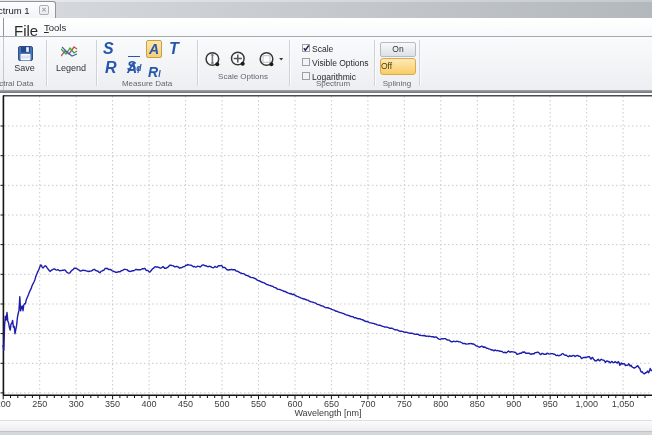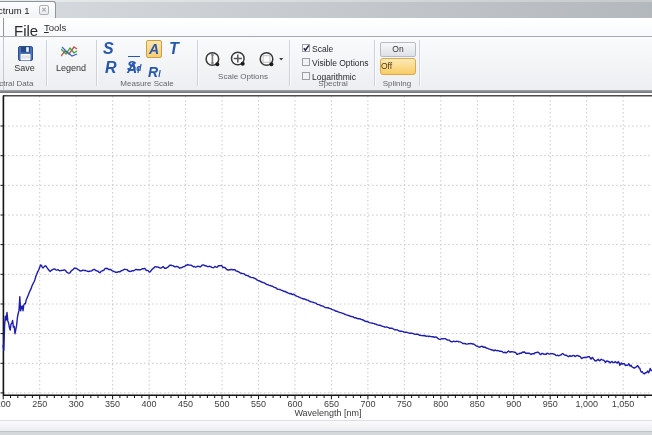--- a/index.html
+++ b/index.html
@@ -28,23 +28,23 @@
 <div class="abs" style="left:3px;top:36px;width:1px;height:54px;background:#c3c8cd"></div>
 
 <div class="sep" style="left:46px"></div>
 <div class="sep" style="left:96px"></div>
 <div class="sep" style="left:197px"></div>
 <div class="sep" style="left:289px"></div>
 <div class="sep" style="left:374px"></div>
 <div class="sep" style="left:419px"></div>
 
 <div class="glabel" style="left:-15px;top:79px">Spectral Data</div>
-<div class="glabel" style="left:104px;top:79px;width:86px">Measure Scale</div>
+<div class="glabel" style="left:104px;top:79px;width:86px">Measure Data</div>
 <div class="glabel" style="left:200px;top:72px;width:86px">Scale Options</div>
-<div class="glabel" style="left:290px;top:79px;width:86px">Spectral</div>
+<div class="glabel" style="left:290px;top:79px;width:86px">Spectrum</div>
 <div class="glabel" style="left:376px;top:79px;width:42px">Splining</div>
 
 <svg class="abs" style="left:18px;top:46px" width="15" height="15" viewBox="0 0 15 15">
  <rect x="0.5" y="0.5" width="14" height="14" rx="1.5" fill="#4a72b8" stroke="#2d4f8d"></rect>
  <rect x="3" y="0.8" width="9" height="5.6" fill="#274a86"></rect>
  <rect x="8.2" y="1.2" width="2.6" height="4.6" fill="#f4f7fb"></rect>
  <rect x="2.6" y="8" width="9.8" height="6.4" fill="#fdfdfd"></rect>
  <rect x="2.6" y="9.6" width="9.8" height="1" fill="#c7d2e2"></rect>
  <rect x="2.6" y="11.4" width="9.8" height="1" fill="#c7d2e2"></rect>
 </svg>

